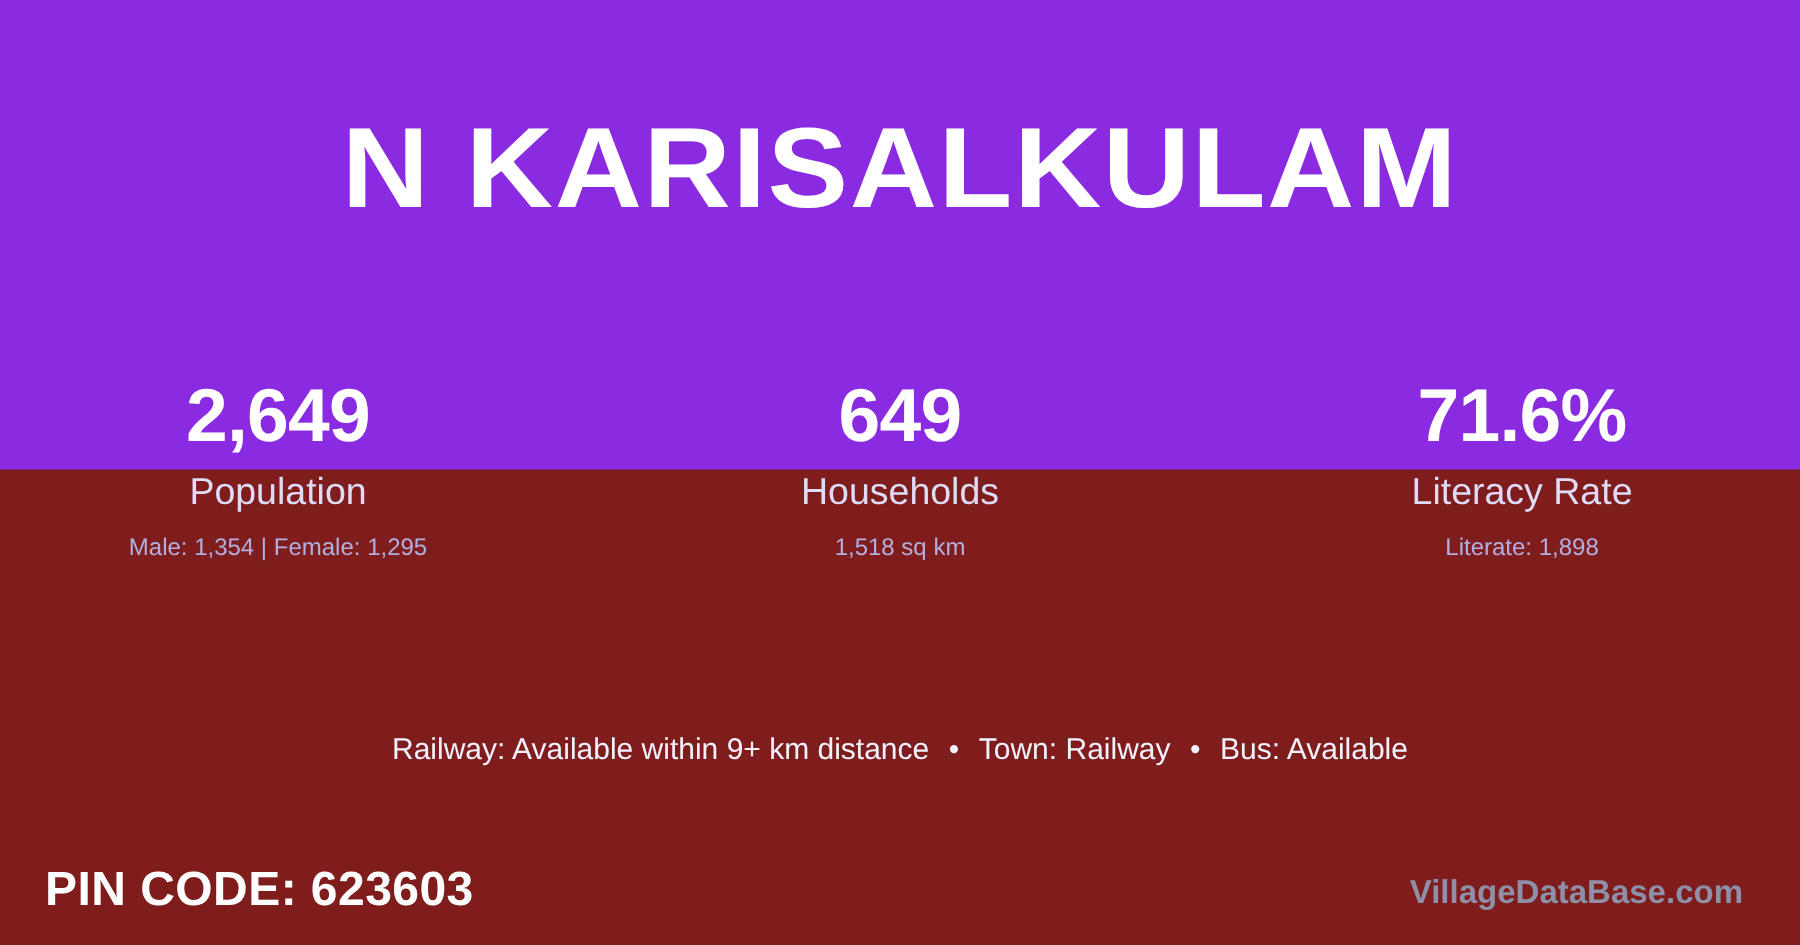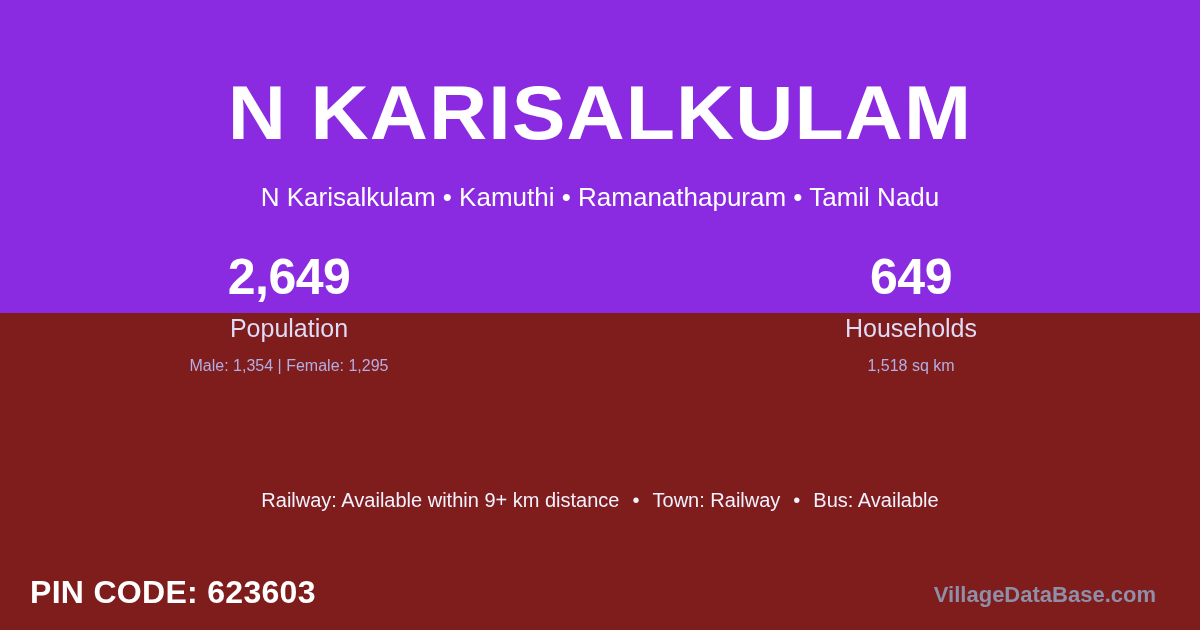--- a/index.html
+++ b/index.html
@@ -120,50 +120,54 @@
     top: 577px;
     color: #ffffff;
     font-size: 32px;
     line-height: 30px;
     font-weight: bold;
     letter-spacing: 0.3px;
     white-space: nowrap;
   }
   .brand {
     position: absolute;
-    right: 44px;
+    right: 38px;
     top: 581px;
     color: #8f8fa8;
     font-size: 22px;
     line-height: 28px;
     font-weight: bold;
     white-space: nowrap;
   }
 </style>
 </head>
 <body>
 
 <div class="card">
 
   <div class="hero">
     <div class="title">N KARISALKULAM</div>
-    <div class="subtitle">N Karisalkulam • Kamuthi • Ramanathapuram • Tamil Nadu</div>
   </div>
 
   <div class="stats">
     <div class="stat">
       <div class="stat-value">2,649</div>
       <div class="stat-label">Population</div>
       <div class="stat-sub">Male: 1,354 | Female: 1,295</div>
     </div>
     <div class="stat">
       <div class="stat-value">649</div>
       <div class="stat-label">Households</div>
       <div class="stat-sub">1,518 sq km</div>
     </div>
+    <div class="stat">
+      <div class="stat-value">71.6%</div>
+      <div class="stat-label">Literacy Rate</div>
+      <div class="stat-sub">Literate: 1,898</div>
+    </div>
   </div>
 
   <div class="amenities">
     <span>Railway: Available within 9+ km distance</span><span class="sep">•</span><span>Town: Railway</span><span class="sep">•</span><span>Bus: Available</span>
   </div>
 
   <div class="pin">PIN CODE: 623603</div>
   <div class="brand">VillageDataBase.com</div>
 
 </div>

